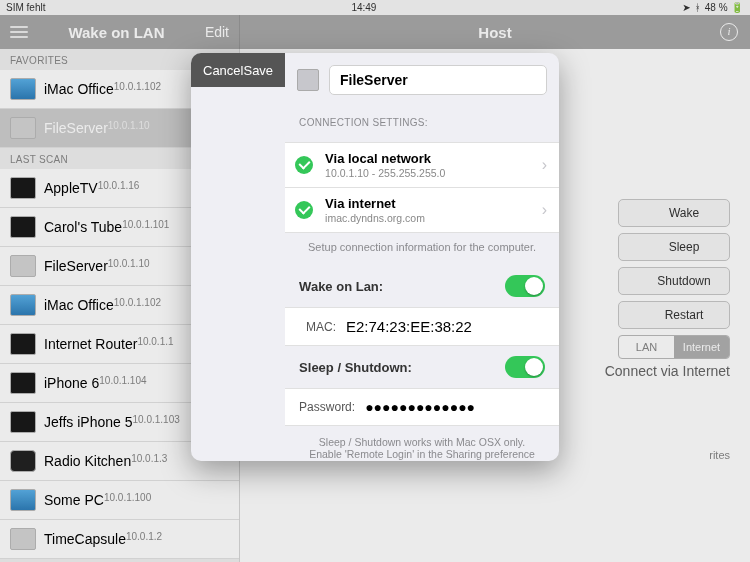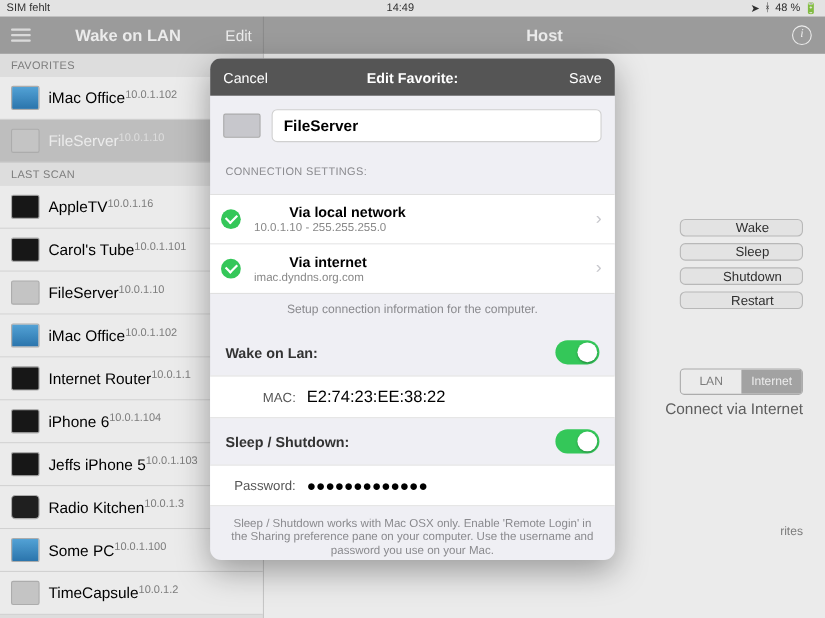--- a/index.html
+++ b/index.html
@@ -36,48 +36,48 @@
 .dev-icon.monitor { background: linear-gradient(#5ab0e8,#2f7fbb); border-radius: 2px; }
 .dev-icon.dark { background: #1a1a1a; }
 .dev-icon.radio { background: #222; border-radius: 4px; }
 .dev-text { display: flex; flex-direction: row; overflow: hidden; }
 .dev-name { font-size: 14px; color: #000; font-weight: 500; white-space: nowrap; }
 .dev-ip { font-size: 10px; color: #888; }
 
 
 .host-pane { flex: 1; position: relative; background: #fff; padding: 12px; }
 .host-btns { position: absolute; right: 20px; top: 150px; width: 112px; display: flex; flex-direction: column; gap: 6px; }
-.host-btns button { height: 16px; border: 1px solid #c8c8c8; background: #f7f7f7; border-radius: 5px; font-size: 12px; color: #333; padding-left: 20px;}
+.host-btns button { height: 28px; border: 1px solid #c8c8c8; background: #f7f7f7; border-radius: 5px; font-size: 12px; color: #333; padding-left: 20px;}
 .seg { position: absolute; right: 20px; top: 286px; width: 112px; height: 24px; display: flex; border: 1px solid #bbb; border-radius: 4px; overflow: hidden; font-size: 11px;}
 .seg div { flex:1; display:flex; align-items:center; justify-content:center; color:#888;}
 .seg .active { background:#b0b0b0; color:#fff;}
 .conn-via { position:absolute; right:20px; top:314px; font-size:14px; color:#666;}
 
 
 .overlay { position: absolute; inset: 0; background: rgba(0,0,0,.08); }
 .modal {
-  position: absolute; left: 191px; top: 53px; width: 368px; height: 456px;
+  position: absolute; left: 191px; top: 53px; width: 368px; height: 408px;
   background: #efeff4; border-radius: 10px; box-shadow: 0 10px 30px rgba(0,0,0,.35);
-  display: flex; flex-direction: column; overflow: hidden;
+  display: flex; flex-direction: row; overflow: hidden;
 }
 .modal-header { height: 34px; background: #555; color: #fff; display: flex; align-items: center; justify-content: space-between; padding: 0 12px; font-size: 13px;}
 .modal-header .title { font-weight: 600; position:absolute; left:0; right:0; text-align:center; pointer-events:none;}
 .modal-body { flex: 1; overflow-y: auto; font-size: 12px; color: #333; }
 
 .name-row { display: flex; align-items: center; gap: 10px; padding: 12px 12px; }
 .srv-ico { width: 34px; height: 22px; background: #c7c7cc; border: 1px solid #aaa; border-radius: 2px;}
 .name-input { flex:1; height: 30px; border: 1px solid #d0d0d0; border-radius: 5px; padding: 0 10px; font-size: 14px; font-weight: 600; background:#fff;}
 
 .sect-label { font-size: 10px; color: #8a8a8e; padding: 10px 14px 14px; letter-spacing: .3px;}
 .white-row { background: #fff; border-top: 1px solid #e0e0e0; border-bottom: 1px solid #e0e0e0; padding: 8px 12px 8px 40px; position: relative; display:flex; align-items:center; min-height:38px;}
 .white-row + .white-row { border-top: none; }
 .check { position:absolute; left:10px; width:18px; height:18px; border-radius:50%; background:#34c759; display:flex; align-items:center; justify-content:center;}
 .check::after { content:""; width:5px; height:8px; border:2px solid #fff; border-top:none; border-left:none; transform: rotate(45deg) translate(-1px,-1px);}
 .row-main { flex:1; }
-.row-title { font-size:13px; font-weight:600; color:#000;margin-left:32px;}
+.row-title { font-size:13px; font-weight:600; color:#000;}
 .row-sub { font-size:10.5px; color:#888; margin-top:1px;}
 .chev { color:#c7c7cc; font-size:16px;}
 .hint { text-align:center; font-size:11px; color:#8a8a8e; padding: 8px 20px 12px;}
 
 .toggle-row { display:flex; align-items:center; justify-content:space-between; padding: 10px 14px; }
 .toggle-row .label { font-size:13px; font-weight:600; color:#333;}
 .switch { width:40px; height:22px; background:#34c759; border-radius:11px; position:relative;}
 .switch::after { content:""; position:absolute; right:2px; top:2px; width:18px; height:18px; background:#fff; border-radius:50%; box-shadow:0 1px 2px rgba(0,0,0,.3);}
 
 .kv-row { background:#fff; border-top:1px solid #e0e0e0; border-bottom:1px solid #e0e0e0; padding:10px 14px; display:flex; align-items:center; gap:10px;}
@@ -219,21 +219,21 @@
         <button>Wake</button>
         <button>Sleep</button>
         <button>Shutdown</button>
         <button>Restart</button>
       </div>
       <div class="seg">
         <div>LAN</div>
         <div class="active">Internet</div>
       </div>
       <div class="conn-via">Connect via Internet</div>
-      <div style="position:absolute; right:20px; top:400px; font-size:11px; color:#888;margin-top:28px;">rites</div>
+      <div style="position:absolute; right:20px; top:400px; font-size:11px; color:#888;">rites</div>
     </div>
   </div>
 
   <div class="overlay"></div>
   <div class="modal">
     <div class="modal-header">
       <span style="z-index:1;">Cancel</span>
       <span class="title">Edit Favorite:</span>
       <span style="z-index:1;">Save</span>
     </div>

